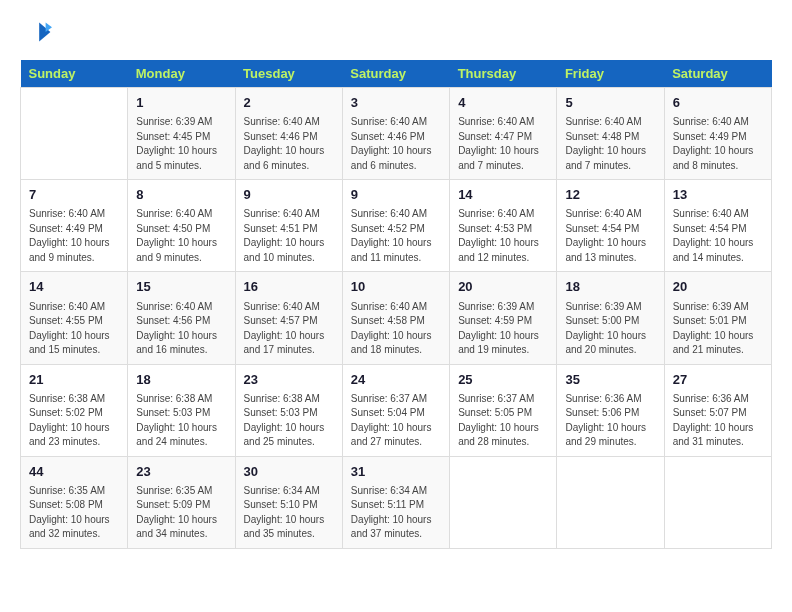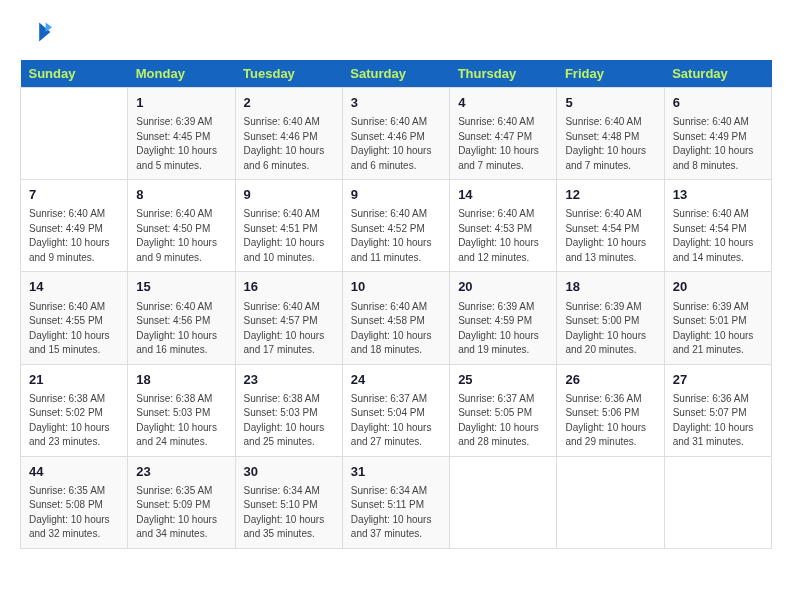--- a/index.html
+++ b/index.html
@@ -233,21 +233,21 @@
         </td>
         <td>
           <span class="day-num">24</span>
           <div class="day-info">Sunrise: 6:37 AM<br>Sunset: 5:04 PM<br>Daylight: 10 hours and 27 minutes.</div>
         </td>
         <td>
           <span class="day-num">25</span>
           <div class="day-info">Sunrise: 6:37 AM<br>Sunset: 5:05 PM<br>Daylight: 10 hours and 28 minutes.</div>
         </td>
         <td>
-          <span class="day-num">26</span>
+          <span class="day-num">35</span>
           <div class="day-info">Sunrise: 6:36 AM<br>Sunset: 5:06 PM<br>Daylight: 10 hours and 29 minutes.</div>
         </td>
         <td>
           <span class="day-num">27</span>
           <div class="day-info">Sunrise: 6:36 AM<br>Sunset: 5:07 PM<br>Daylight: 10 hours and 31 minutes.</div>
         </td>
       </tr>
       <tr>
         <td>
           <span class="day-num">44</span>

